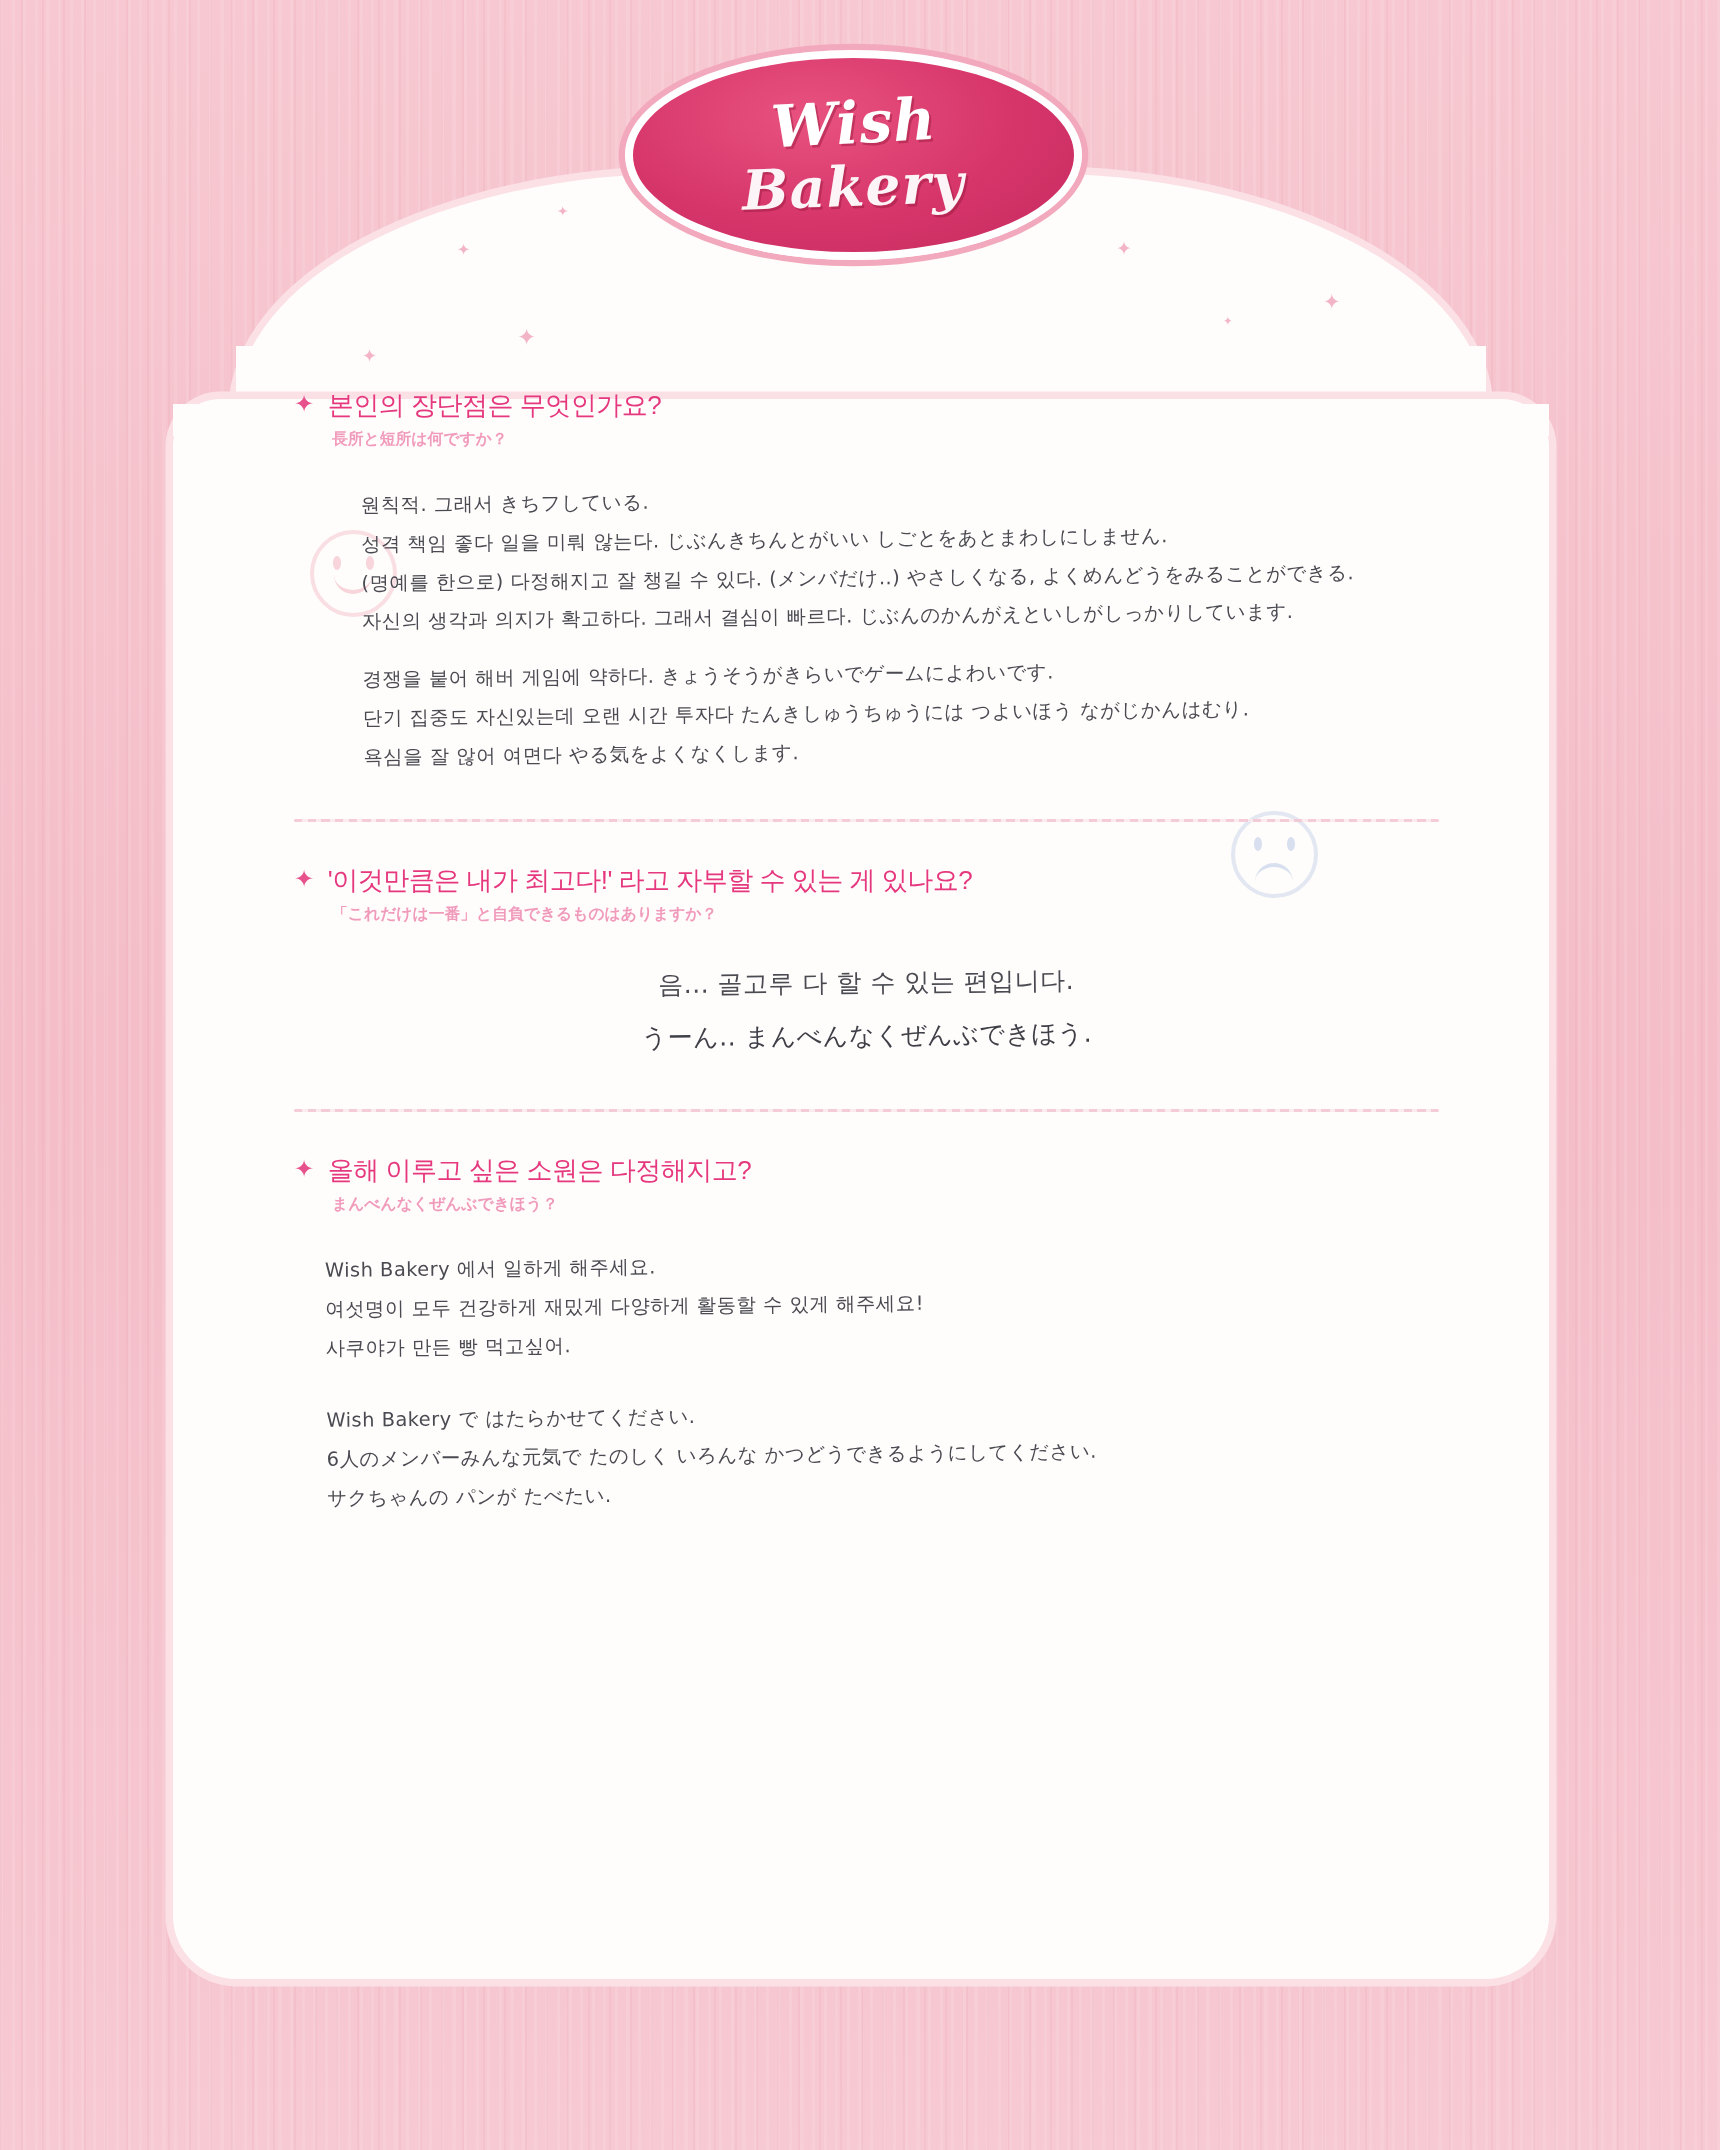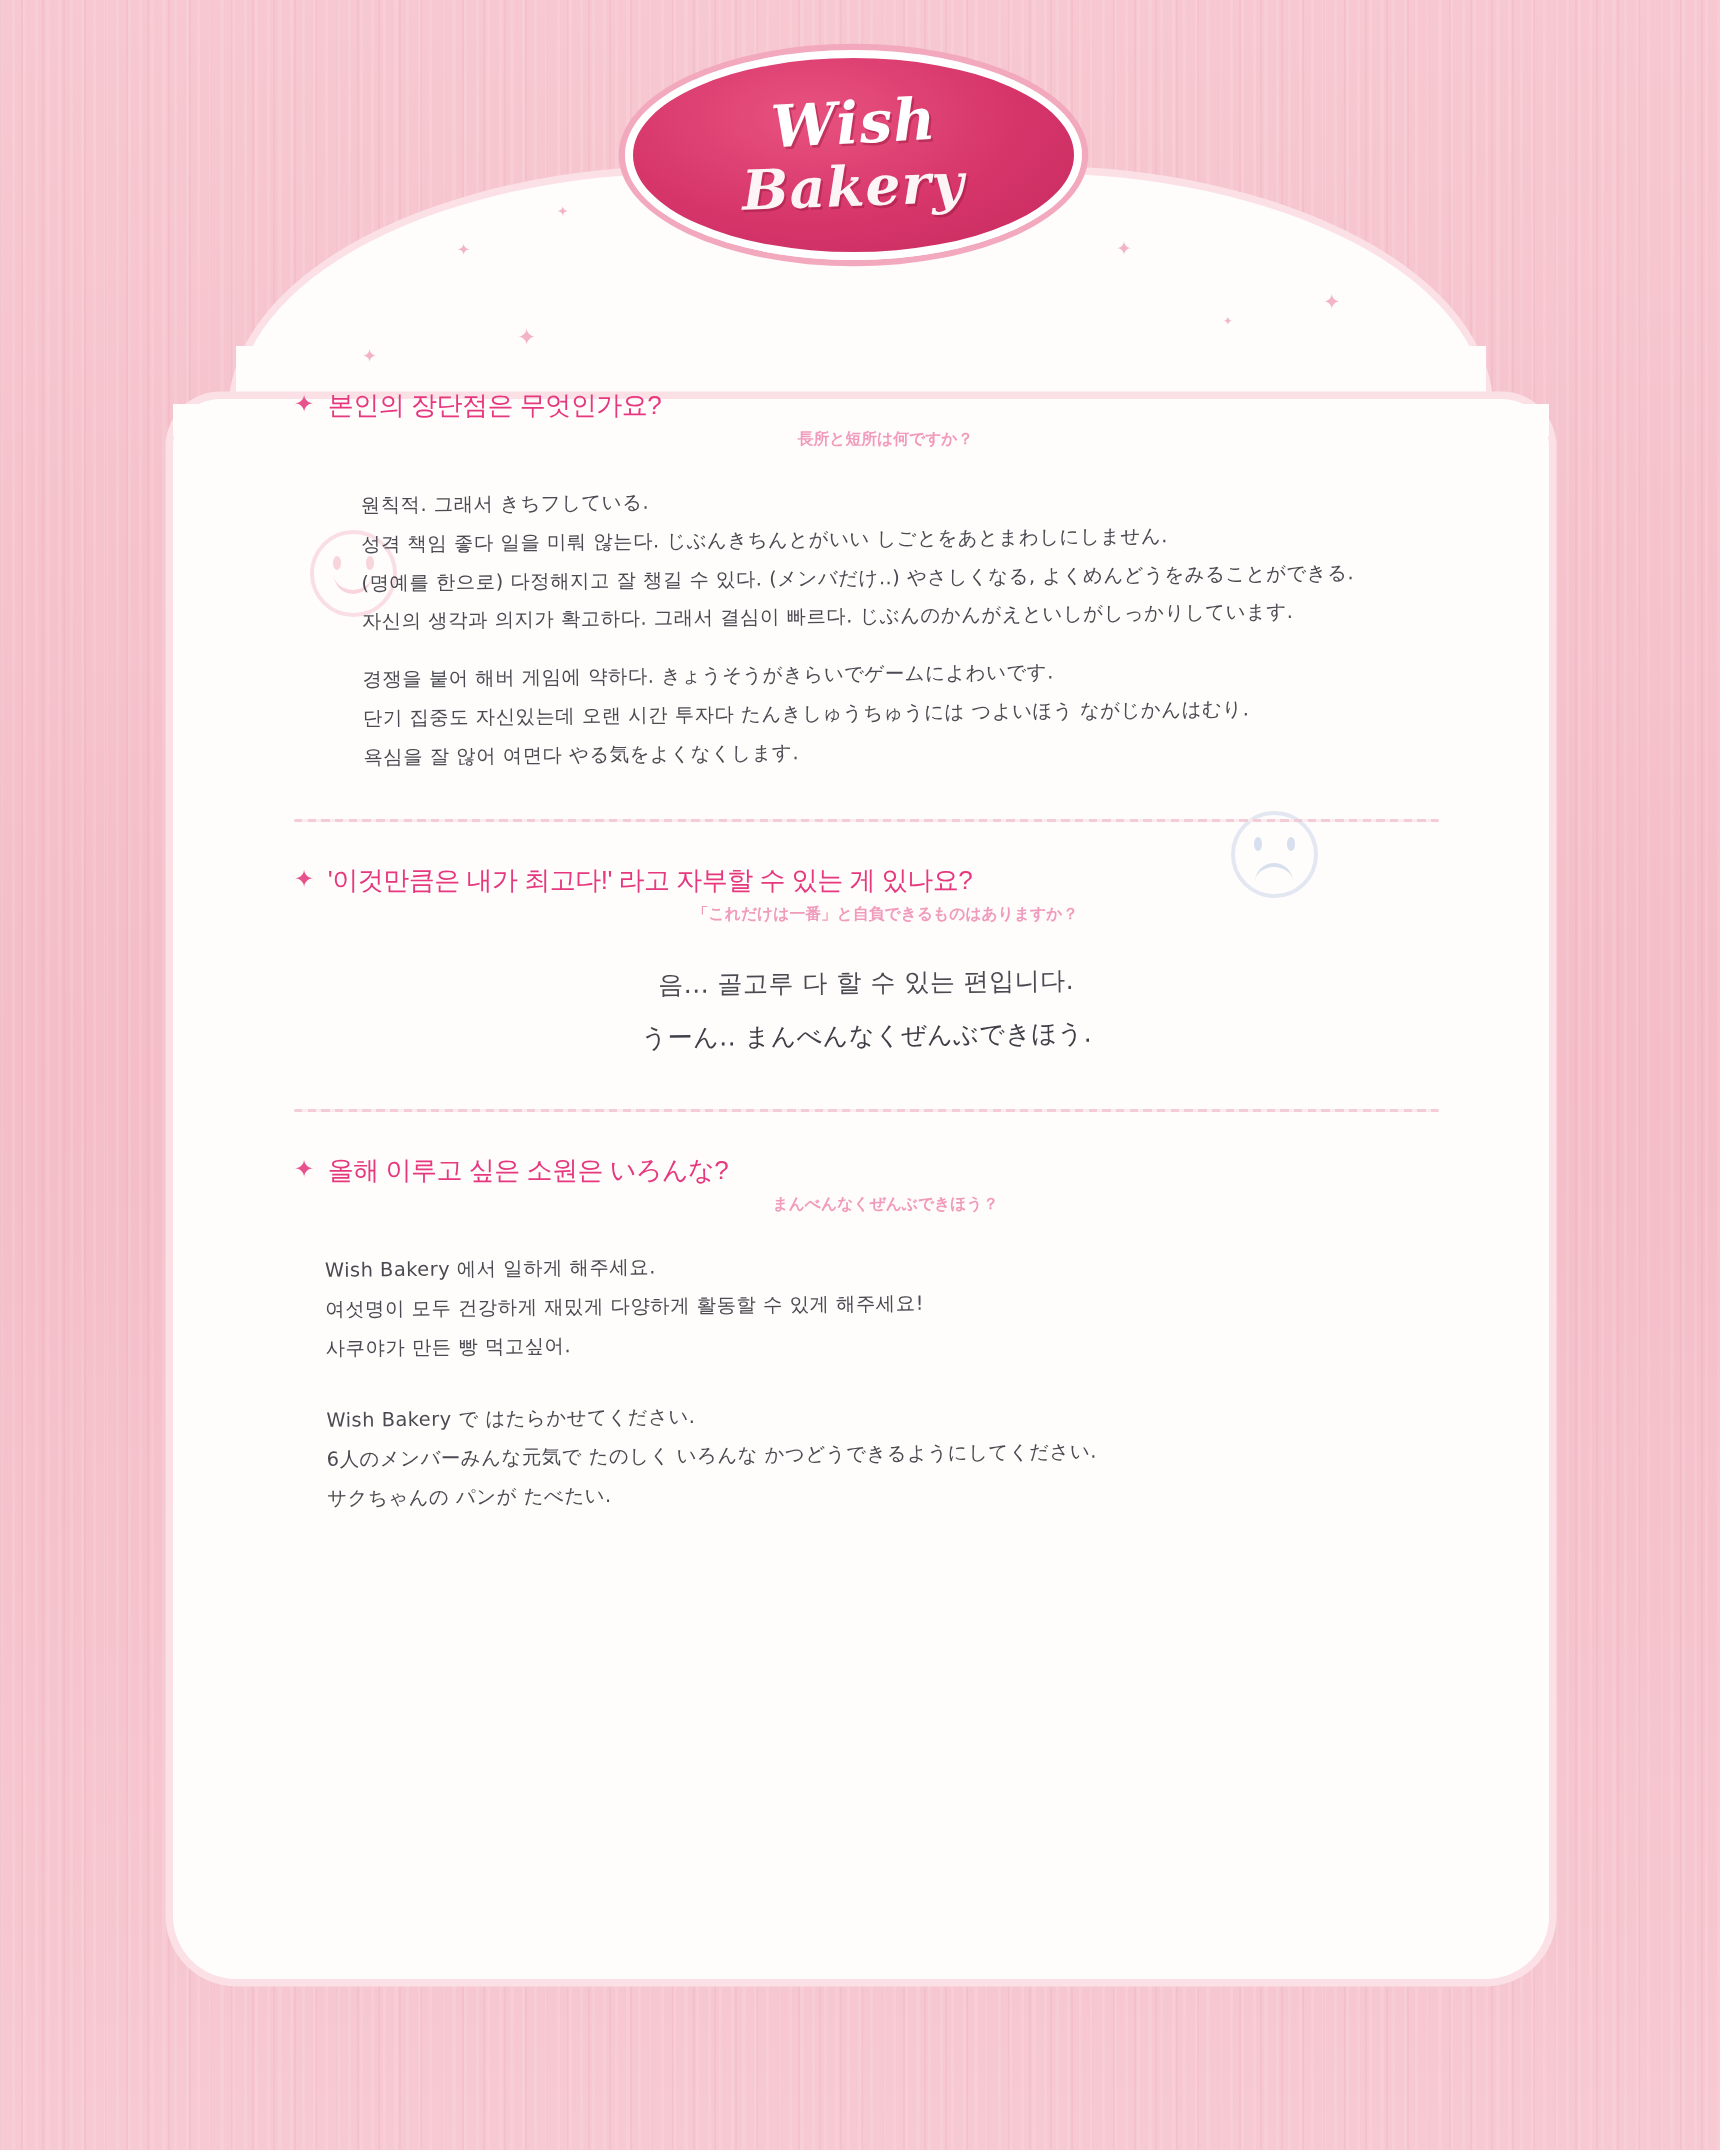--- a/index.html
+++ b/index.html
@@ -193,21 +193,20 @@
     font-weight: normal;
     line-height: 1.25;
     letter-spacing: -0.5px;
   }
   .qsub {
     color: #f19bbc;
     font-size: 15.8px;
     font-weight: bold;
     margin: 7.4px 0 0 38px;
     letter-spacing: 0px;
-    text-align: center;
   }
 
   .answer {
     margin: 31.5px 0 0 68px;
     color: #4a4a52;
     font-family: "DejaVu Sans", sans-serif;
     font-size: 19.4px;
     line-height: 2.0;
     letter-spacing: 0.5px;
     transform: rotate(-0.6deg);
@@ -309,21 +308,21 @@
       <div class="line">음... 골고루 다 할 수 있는 편입니다.</div>
       <div class="line ja">うーん.. まんべんなくぜんぶできほう.</div>
     </div>
   </div>
 
   <div class="divider"></div>
 
   <div class="qblock">
     <div class="qhead">
       <span class="qstar">✦</span>
-      <span class="qtitle">올해 이루고 싶은 소원은 いろんな?</span>
+      <span class="qtitle">올해 이루고 싶은 소원은 다정해지고?</span>
     </div>
     <div class="qsub">まんべんなくぜんぶできほう？</div>
     <div class="answer" style="margin-left:31.5px;">
       <div class="line">Wish Bakery 에서 일하게 해주세요.</div>
       <div class="line">여섯명이 모두 건강하게 재밌게 다양하게 활동할 수 있게 해주세요!</div>
       <div class="line">사쿠야가  만든 빵 먹고싶어.</div>
       <div class="gap-md"></div>
       <div class="line">Wish Bakery で はたらかせてください.</div>
       <div class="line">6人のメンバーみんな元気で たのしく いろんな かつどうできるようにしてください.</div>
       <div class="line">サクちゃんの パンが たべたい.</div>

